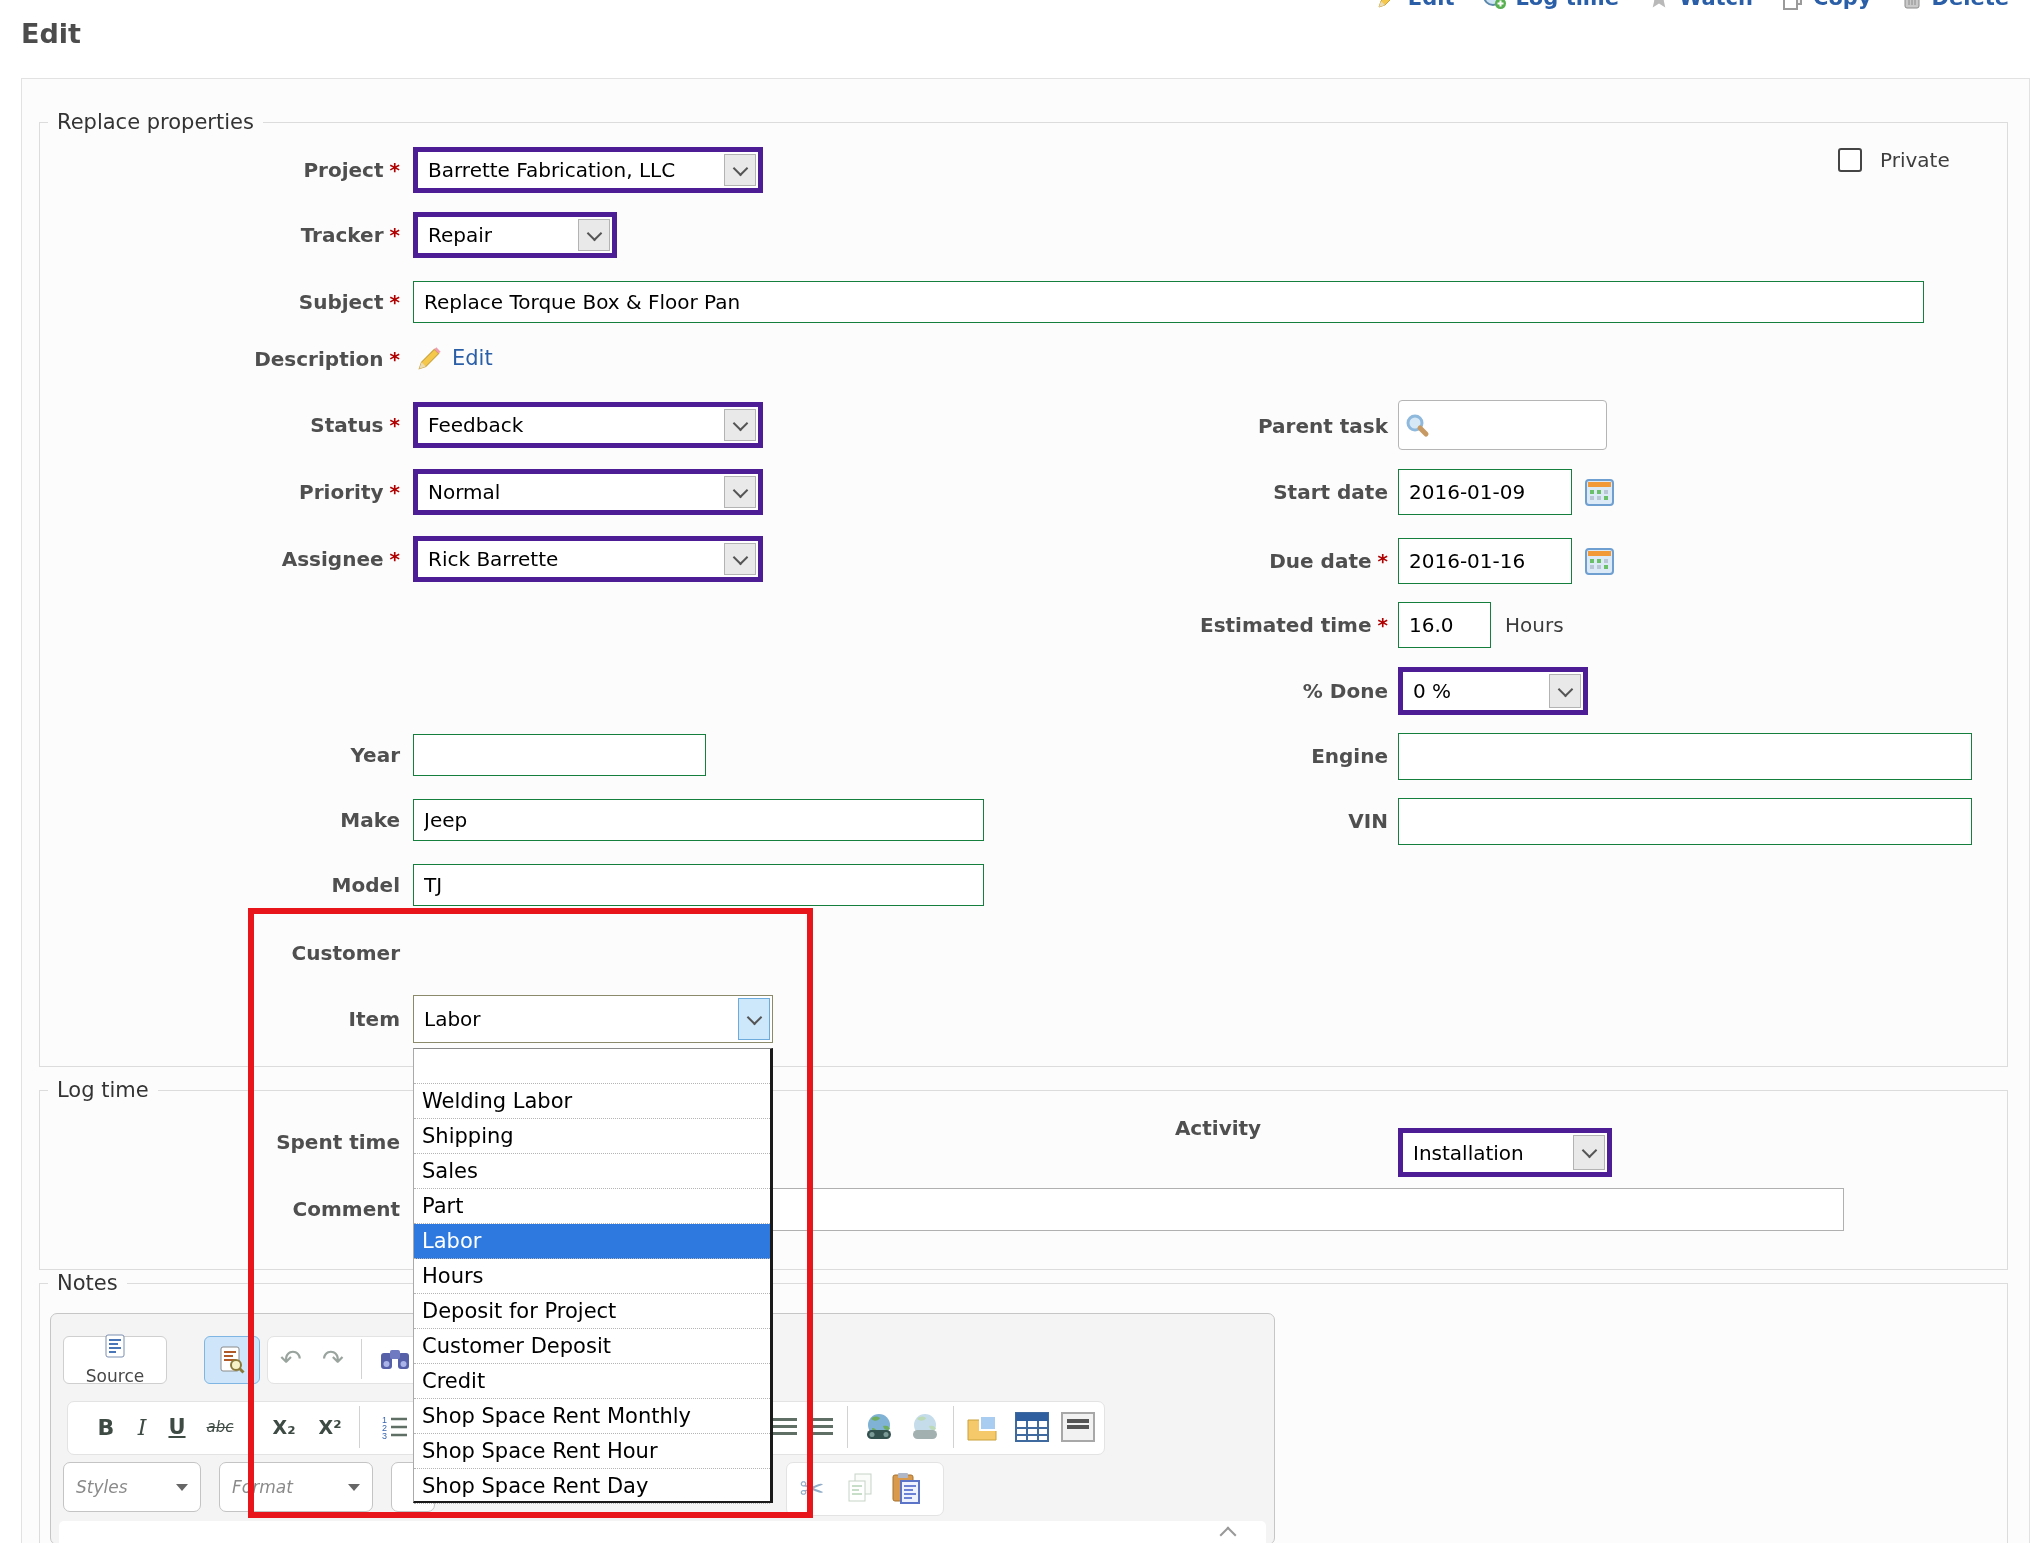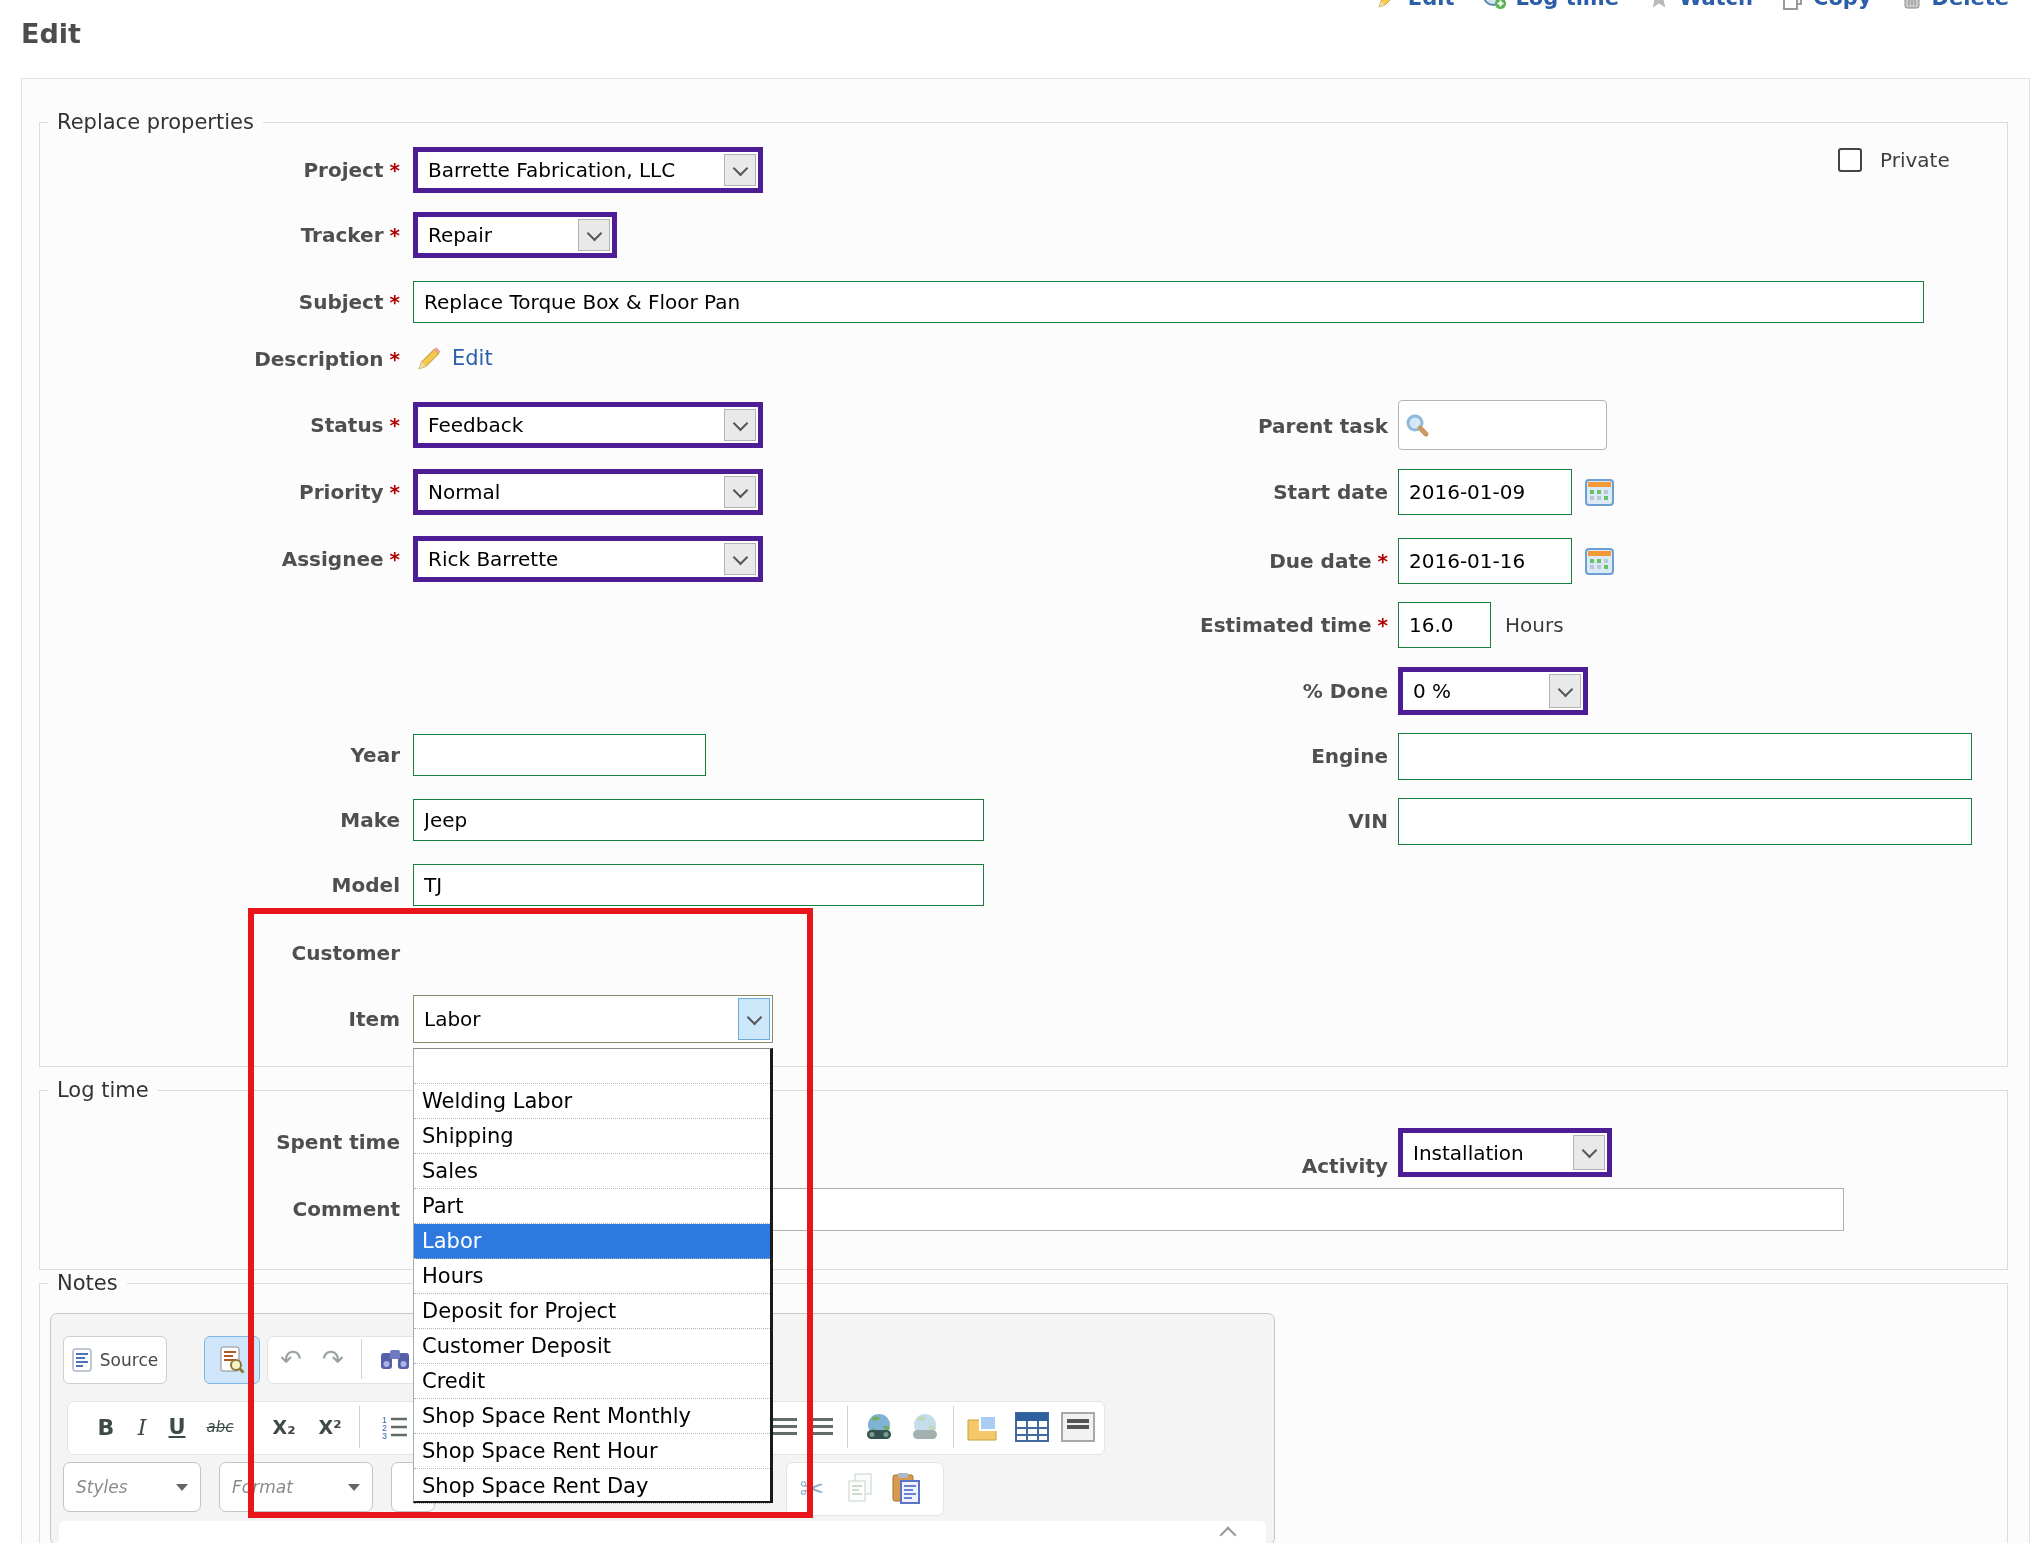--- a/index.html
+++ b/index.html
@@ -252,36 +252,36 @@
     <span class="arrowbtn">
         <span class="chev"></span>
       </span>
   </div>
   <input class="inp" style="left: 1398px; top: 733px; width: 574px; height: 47px;" value="">
   <input class="inp" style="left: 1398px; top: 798px; width: 574px; height: 47px;" value="">
 
   <div class="fs" style="left:39px;top:1090px;width:1967px;height:178px;"></div>
   <div class="legend" style="left:48px;top:1078px;">Log time</div>
   <div class="lbl" style="top:1119px;line-height:46px;">Spent time</div>
-  <div class="lbl lbl-r" style="top:1142px;line-height:49px;">Activity</div>
+  <div class="lbl lbl-r" style="top:1104px;line-height:49px;text-align:center;">Activity</div>
   <div class="selbox" style="left:1398px;top:1128px;width:214px;height:49px;">
     <span class="txt">Installation</span>
     <span class="arrowbtn">
         <span class="chev"></span>
       </span>
   </div>
   <div class="lbl" style="top:1188px;line-height:43px;">Comment</div>
   <input class="inp" style="left: 413px; top: 1188px; width: 1431px; height: 43px; border: 1px solid rgb(176, 176, 176);" value="">
 
   <div class="fs" style="left:39px;top:1283px;width:1967px;height:262px;border-bottom:none;"></div>
   <div class="legend" style="left:48px;top:1271px;">Notes</div>
 
   <div class="editor">
 
-    <div class="tbtn tbtn-frame" style="left:12px;top:22px;width:102px;height:46px;gap:8px;">
+    <div class="tbtn tbtn-frame" style="left:12px;top:22px;width:102px;height:46px;gap:8px;flex-direction:column;">
       <span>
           <svg width="20" height="24" viewBox="0 0 20 24">
             <rect x="1" y="1" width="18" height="22" rx="2" fill="#fff" stroke="#7a8fb0"></rect>
             <path d="M4 6h12M4 10h9M4 14h12M4 18h7" stroke="#4a76b8" stroke-width="2"></path>
           </svg>
         </span>
       <span>Source</span>
     </div>
     <div class="tbtn tbtn-active" style="left:153px;top:22px;width:54px;height:46px;">
       <span>

